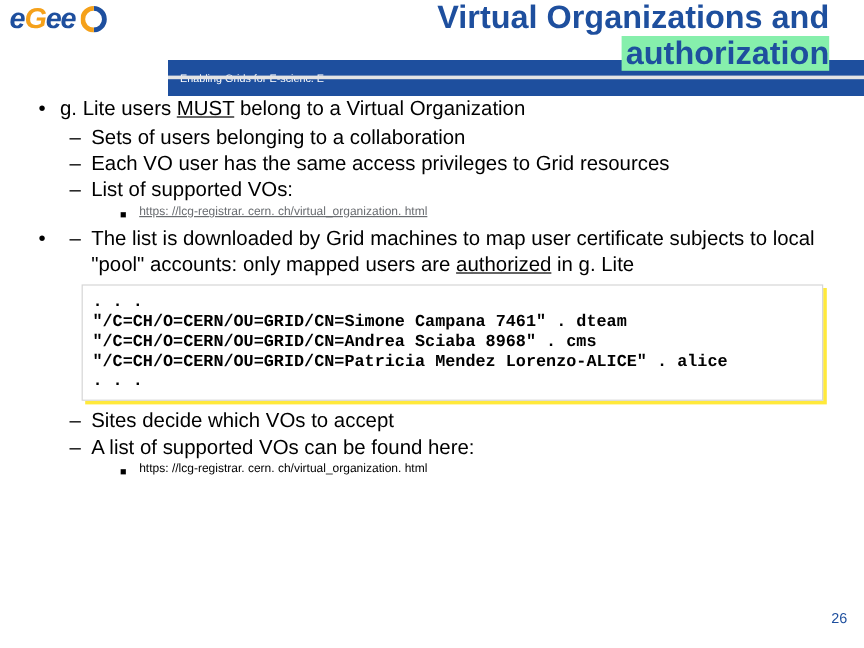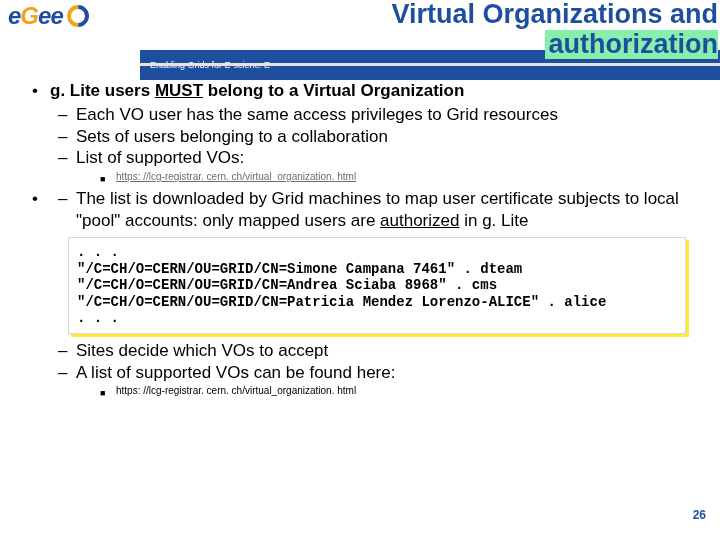--- a/index.html
+++ b/index.html
@@ -39,21 +39,21 @@
     position:absolute;
     left:140px; right:0; top:50px; height:30px;
     background:#1e4f9e;
     display:flex; align-items:center;
   }
   .tagline {
     color:#fff; font-size:9px; padding-left:10px;
   }
   .title {
     position:absolute;
-    top:0; right:2px;
+    top:0; right:29px;
     text-align:right;
     color:#1e4f9e;
     font-weight:700;
     font-size:27px;
     line-height:1.1;
     z-index:2;
   }
   .title .line2 { background:#86efac; display:inline-block; padding-left:4px;}
   .title-underline{
     position:absolute; left:140px; right:0; top:63px; height:3px; background:#e4e4e4;
@@ -69,41 +69,41 @@
   ul { list-style:none; }
   .lvl1 > li { position:relative; padding-left:20px; margin-bottom:4px; }
   .lvl1 > li::before { content:"•"; position:absolute; left:2px; top:0; color:#000; font-size:17px;}
   .lvl2 { margin-top:2px; }
   .lvl2 > li { position:relative; padding-left:26px; font-size:17px;}
   .lvl2 > li::before { content:"–"; position:absolute; left:8px; top:0; }
   .lvl3 { margin-top:2px;}
   .lvl3 > li { position:relative; padding-left:40px; font-size:10px;}
   .lvl3 > li::before { content:"■"; position:absolute; left:24px; top:3px; font-size:9px;}
   .link { color:#6a6d71; text-decoration:underline; }
-  .b  { font-weight:700;}
+  .b  { font-weight:400;}
   .u  { text-decoration:underline;}
 
   
   .codebox {
     margin: 6px 4px 6px 18px;
     background:#fff;
     border:1.5px solid #d6d6d6;
     padding:6px 8px;
     font-family:"Courier New", monospace;
     font-size:14px;
     font-weight:700;
     white-space:pre;
     box-shadow: 3px 3px 0 #ffe93b; 
     line-height:1.18;
     overflow:hidden;
   }
 
   .pagenum{
     position:absolute; right:14px; bottom:6px;
-    color:#1e4f9e; font-size:12px; font-weight:700;
+    color:#1e4f9e; font-size:12px; font-weight:400;
   }
 </style>
 </head>
 <body>
 
 <div class="slide">
 
   <div class="header">
     <div class="logo-wrap">
       <span class="logo-e blue">e</span><span class="logo-e orange">G</span><span class="logo-e blue">e</span><span class="logo-e blue">e</span>
@@ -117,22 +117,22 @@
       <span class="tagline">Enabling Grids for E-scienc. E</span>
     </div>
     <div class="title-underline"></div>
   </div>
 
   <div class="body">
     <ul class="lvl1">
       <li>
         <span class="b">g. Lite users </span><span class="b u">MUST</span><span class="b"> belong to a Virtual Organization</span>
         <ul class="lvl2">
+          <li>Sets of users belonging to a collaboration</li>
           <li>Each VO user has the same access privileges to Grid resources</li>
-          <li>Sets of users belonging to a collaboration</li>
           <li><span>List of supported VOs:</span>
             <ul class="lvl3">
               <li><span class="link">https: //lcg-registrar. cern. ch/virtual_organization. html</span></li>
             </ul>
           </li>
         </ul>
       </li>
 
       <li>
         <ul class="lvl2">

